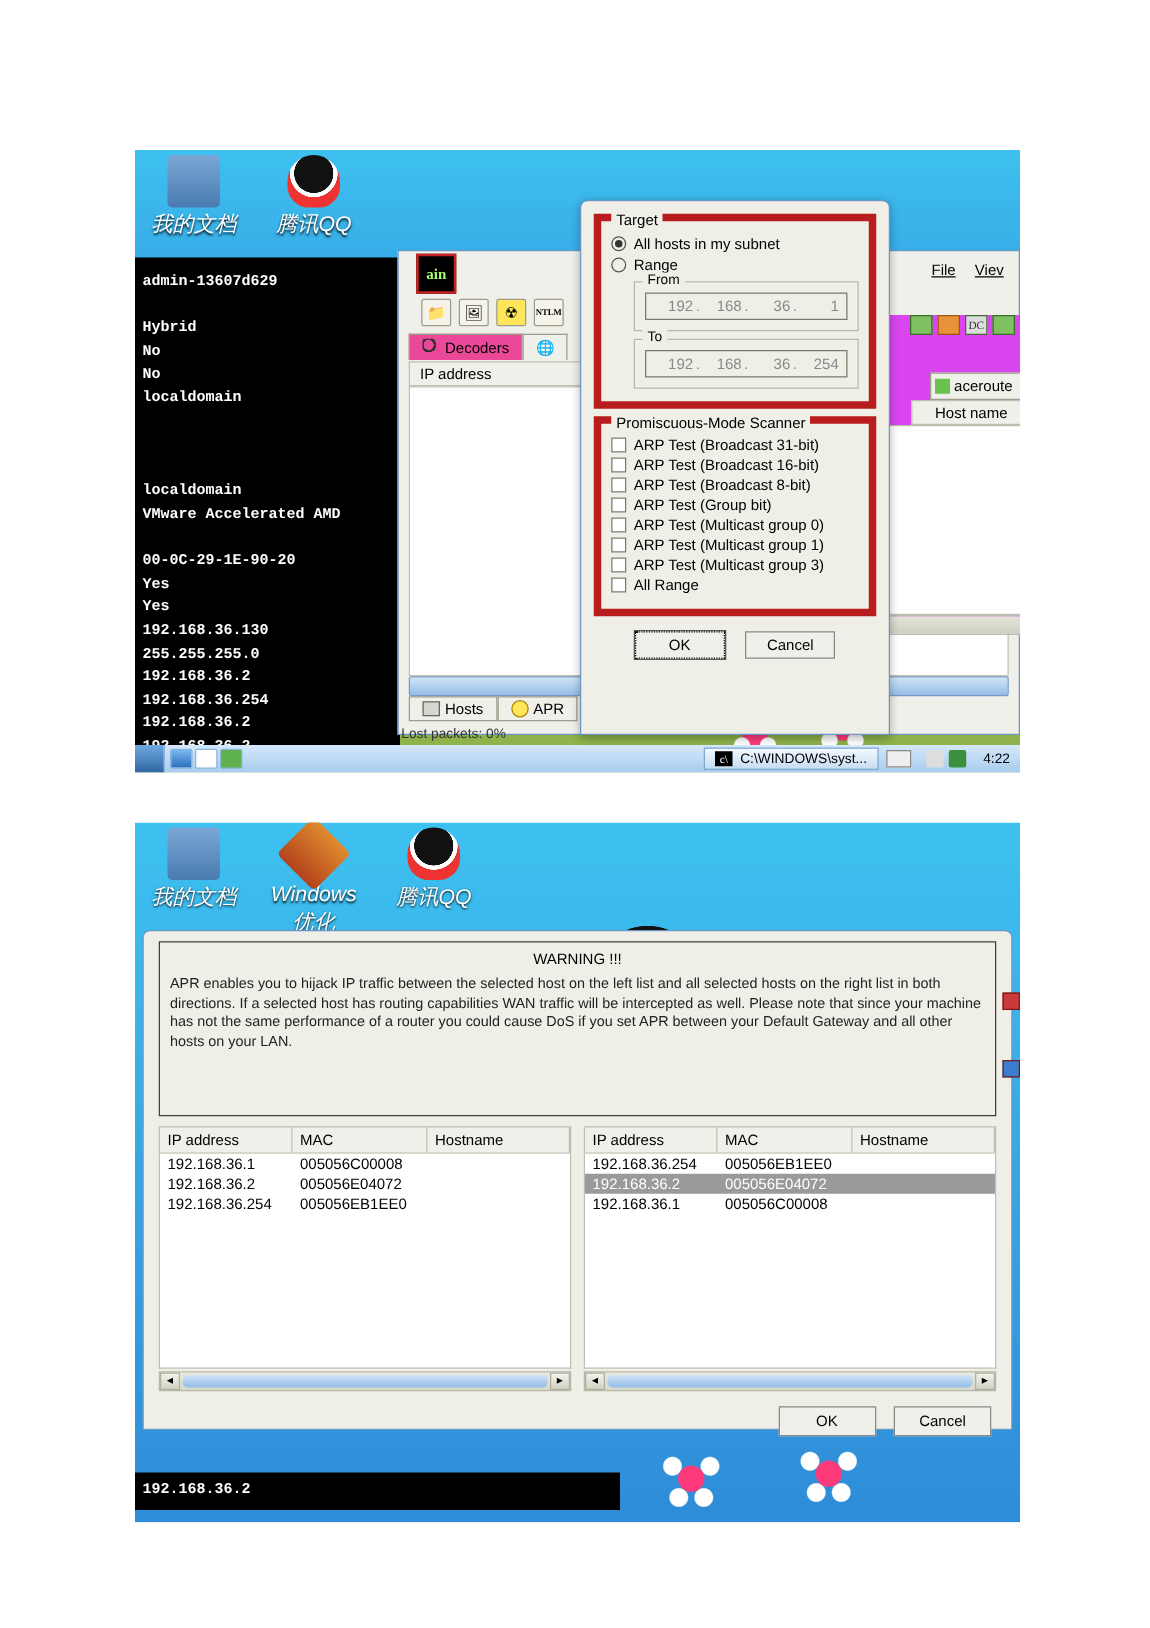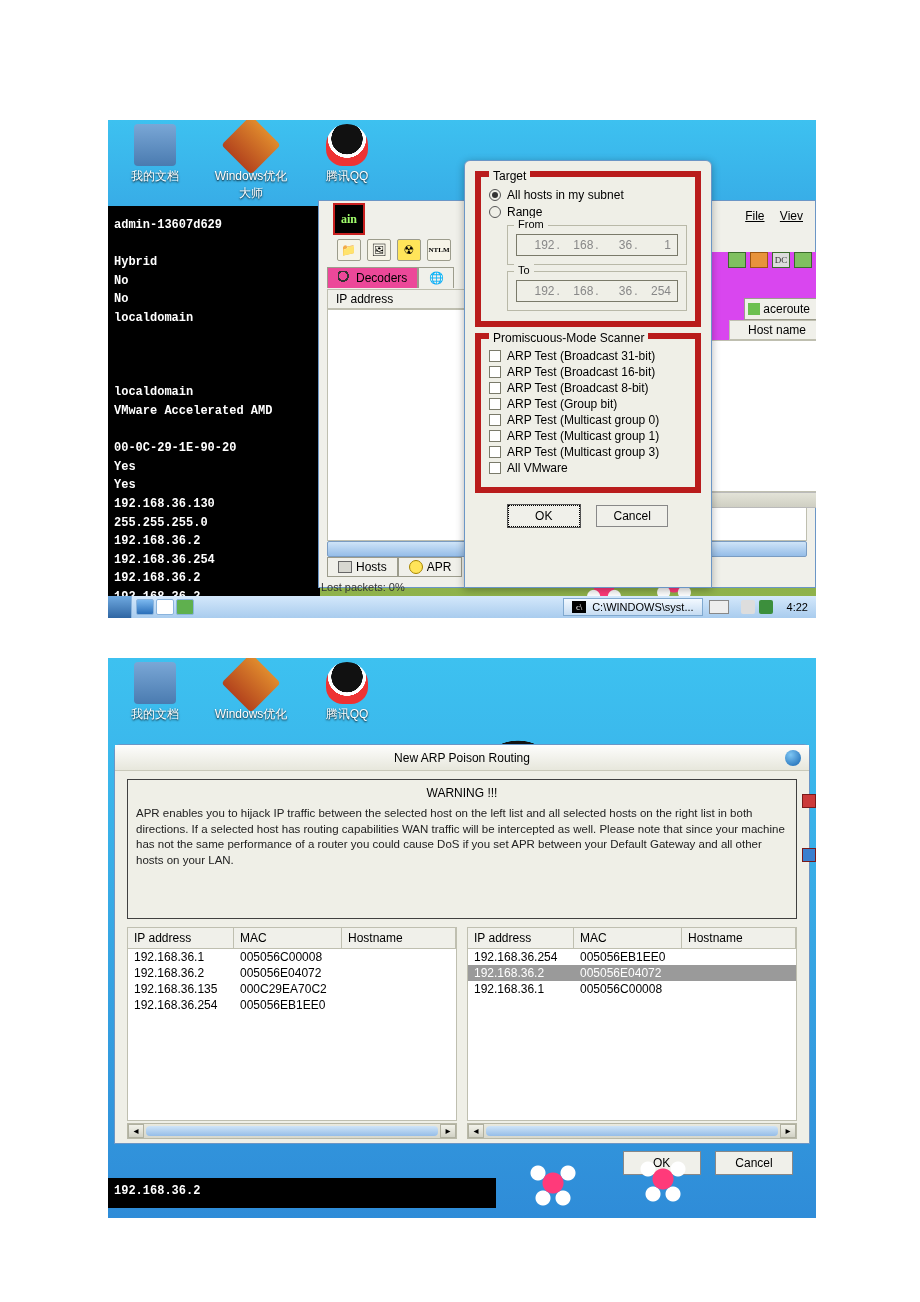--- a/index.html
+++ b/index.html
@@ -7,21 +7,21 @@
 .page { background: #fff; padding: 0; }
 
 
 .shot1 { position: relative; width: 708px; height: 498px; margin: 120px 0 0 108px; overflow: hidden; }
 .desktop1 { position: absolute; inset: 0; background: linear-gradient(180deg,#3dc1f0 0%,#2f8cd8 45%,#588a35 55%,#96b74e 100%); }
 .flower { position: absolute; bottom: 0; left: 470px; width: 160px; height: 60px; }
 .flower::before,.flower::after { content:""; position:absolute; width:52px; height:52px; background: radial-gradient(circle at 30% 30%, #fff 6px, transparent 7px), radial-gradient(circle at 70% 30%, #fff 6px, transparent 7px), radial-gradient(circle at 30% 70%, #fff 6px, transparent 7px), radial-gradient(circle at 70% 70%, #fff 6px, transparent 7px), radial-gradient(circle at 50% 50%, #ff3a7a 10px, transparent 11px); }
 .flower::before{left:0;bottom:6px} .flower::after{left:70px;bottom:10px}
 
 .dicons { position:absolute; top:0; left:0; display:flex; gap:18px; padding:4px 8px; }
-.dicon { width:78px; text-align:center; color:#fff; font-size:12px; text-shadow:0 1px 2px #000; }
+.dicon { width:78px; text-align:center; color:#fff; font-size:17px; text-shadow:0 1px 2px #000;font-style:italic; }
 .dicon .ibox { width:42px; height:42px; margin:0 auto 2px; background:#ccc; border-radius:4px; }
 .ibox.doc{background:linear-gradient(#7aa7d6,#4a7bb0)}
 .ibox.opt{background:linear-gradient(#e08b2d,#b3431d);transform:rotate(45deg)}
 .ibox.qq{background:radial-gradient(circle at 50% 35%,#111 45%,#fff 46%,#fff 55%,#e33 56%);border-radius:50% 50% 40% 40%}
 
 .term { position:absolute; top:86px; left:0; width:212px; bottom:18px; background:#000; color:#fff; font:bold 12px/1.55 "Courier New", monospace; padding:10px 6px; white-space:pre; overflow:hidden; }
 
 .cainwin { position:absolute; top:80px; left:210px; width:498px; height:388px; background:#f0f0ea; border:1px solid #6b96c6; }
 .cain-logo { position:absolute; top:2px; left:14px; width:32px; height:32px; background:#000; border:2px solid #c82020; }
 .cain-logo::after{content:"ain";color:#a2ff6d;position:absolute;left:6px;top:8px;font:bold 12px/1 Tahoma}
@@ -127,24 +127,20 @@
 <div class="shot1">
   <div class="desktop1"></div>
   <div class="flower"></div>
 
   <div class="dicons" id="dicons1">
         <div class="dicon">
           <div class="ibox doc"></div>
           <div>我的文档</div>
         </div>
         <div class="dicon">
-          <div class="ibox opt"></div>
-          <div>Windows优化大师</div>
-        </div>
-        <div class="dicon">
           <div class="ibox qq"></div>
           <div>腾讯QQ</div>
         </div>
       </div>
 
   <div class="term">admin-13607d629
 
 Hybrid
 No
 No
@@ -280,21 +276,21 @@
             <label class="chk">
               <span class="bx"></span>
               <span>ARP Test (Multicast group 1)</span>
             </label>
             <label class="chk">
               <span class="bx"></span>
               <span>ARP Test (Multicast group 3)</span>
             </label>
             <label class="chk">
               <span class="bx"></span>
-              <span>All VMware</span>
+              <span>All Range</span>
             </label>
           </div>
     </div>
     <div class="dlgbtns">
       <button class="pri">OK</button>
       <button>Cancel</button>
     </div>
   </div>
 
   <div class="taskbar">
@@ -329,21 +325,20 @@
           <div class="ibox opt"></div>
           <div>Windows优化</div>
         </div>
         <div class="dicon">
           <div class="ibox qq"></div>
           <div>腾讯QQ</div>
         </div>
       </div>
 
   <div class="aprdlg">
-    <div class="ttl2"><span>New ARP Poison Routing</span><span class="orb"></span></div>
     <div class="warnbox">
       <div class="wh">WARNING !!!</div>
       <div class="wt">APR enables you to hijack IP traffic between the selected host on the left list and all selected hosts on the right list in both directions. If a selected host has routing capabilities WAN traffic will be intercepted as well. Please note that since your machine has not the same performance of a router you could cause DoS if you set APR between your Default Gateway and all other hosts on your LAN.</div>
     </div>
     <div class="lists">
       <div class="lwrap">
         <div class="lhdr">
           <div class="c1">IP address</div>
           <div class="c2">MAC</div>
           <div class="c3">Hostname</div>
@@ -353,25 +348,20 @@
                 <div class="c1">192.168.36.1</div>
                 <div class="c2">005056C00008</div>
                 <div class="c3"></div>
               </div>
               <div class="lrow">
                 <div class="c1">192.168.36.2</div>
                 <div class="c2">005056E04072</div>
                 <div class="c3"></div>
               </div>
               <div class="lrow">
-                <div class="c1">192.168.36.135</div>
-                <div class="c2">000C29EA70C2</div>
-                <div class="c3"></div>
-              </div>
-              <div class="lrow">
                 <div class="c1">192.168.36.254</div>
                 <div class="c2">005056EB1EE0</div>
                 <div class="c3"></div>
               </div>
             </div>
         <div class="lsb">
               <div class="ar">◂</div>
               <div class="tr"></div>
               <div class="ar">▸</div>
             </div>

